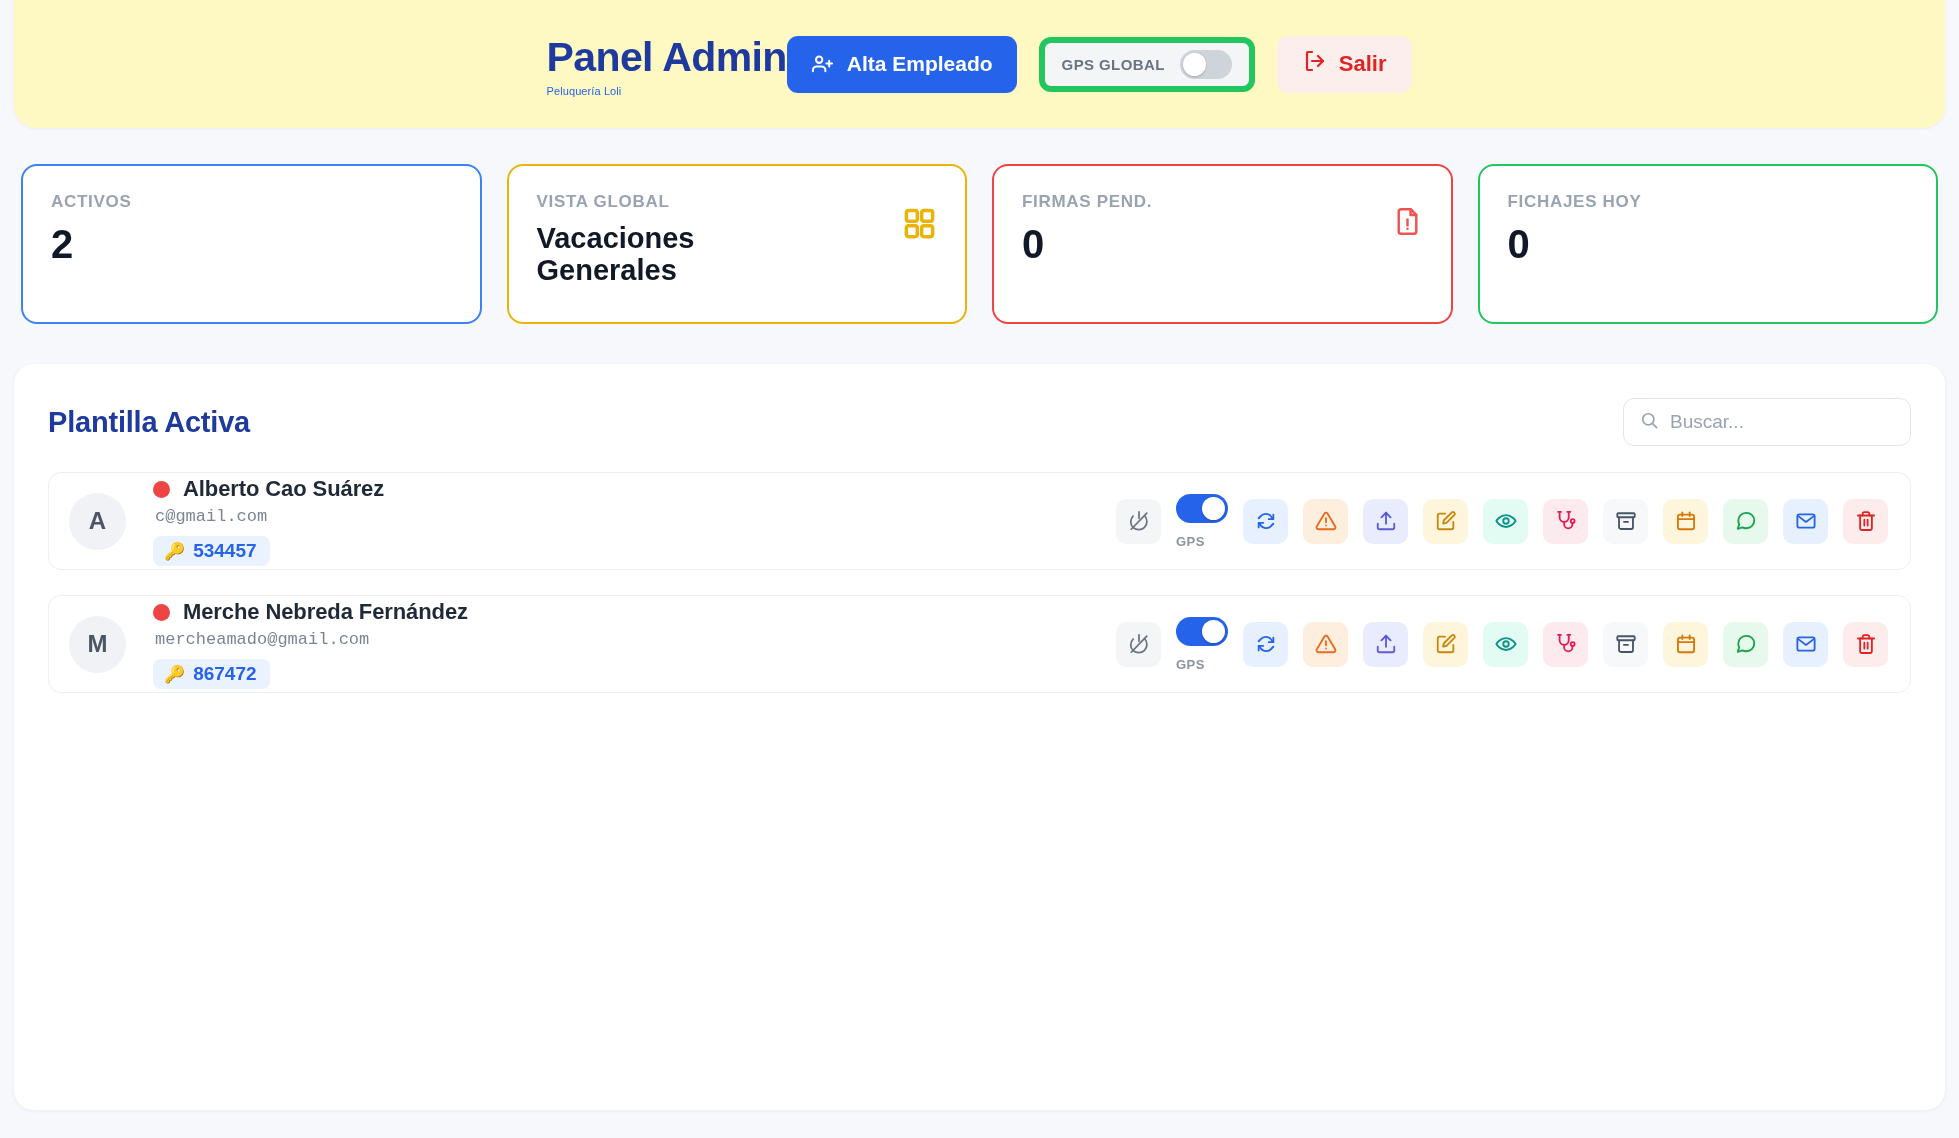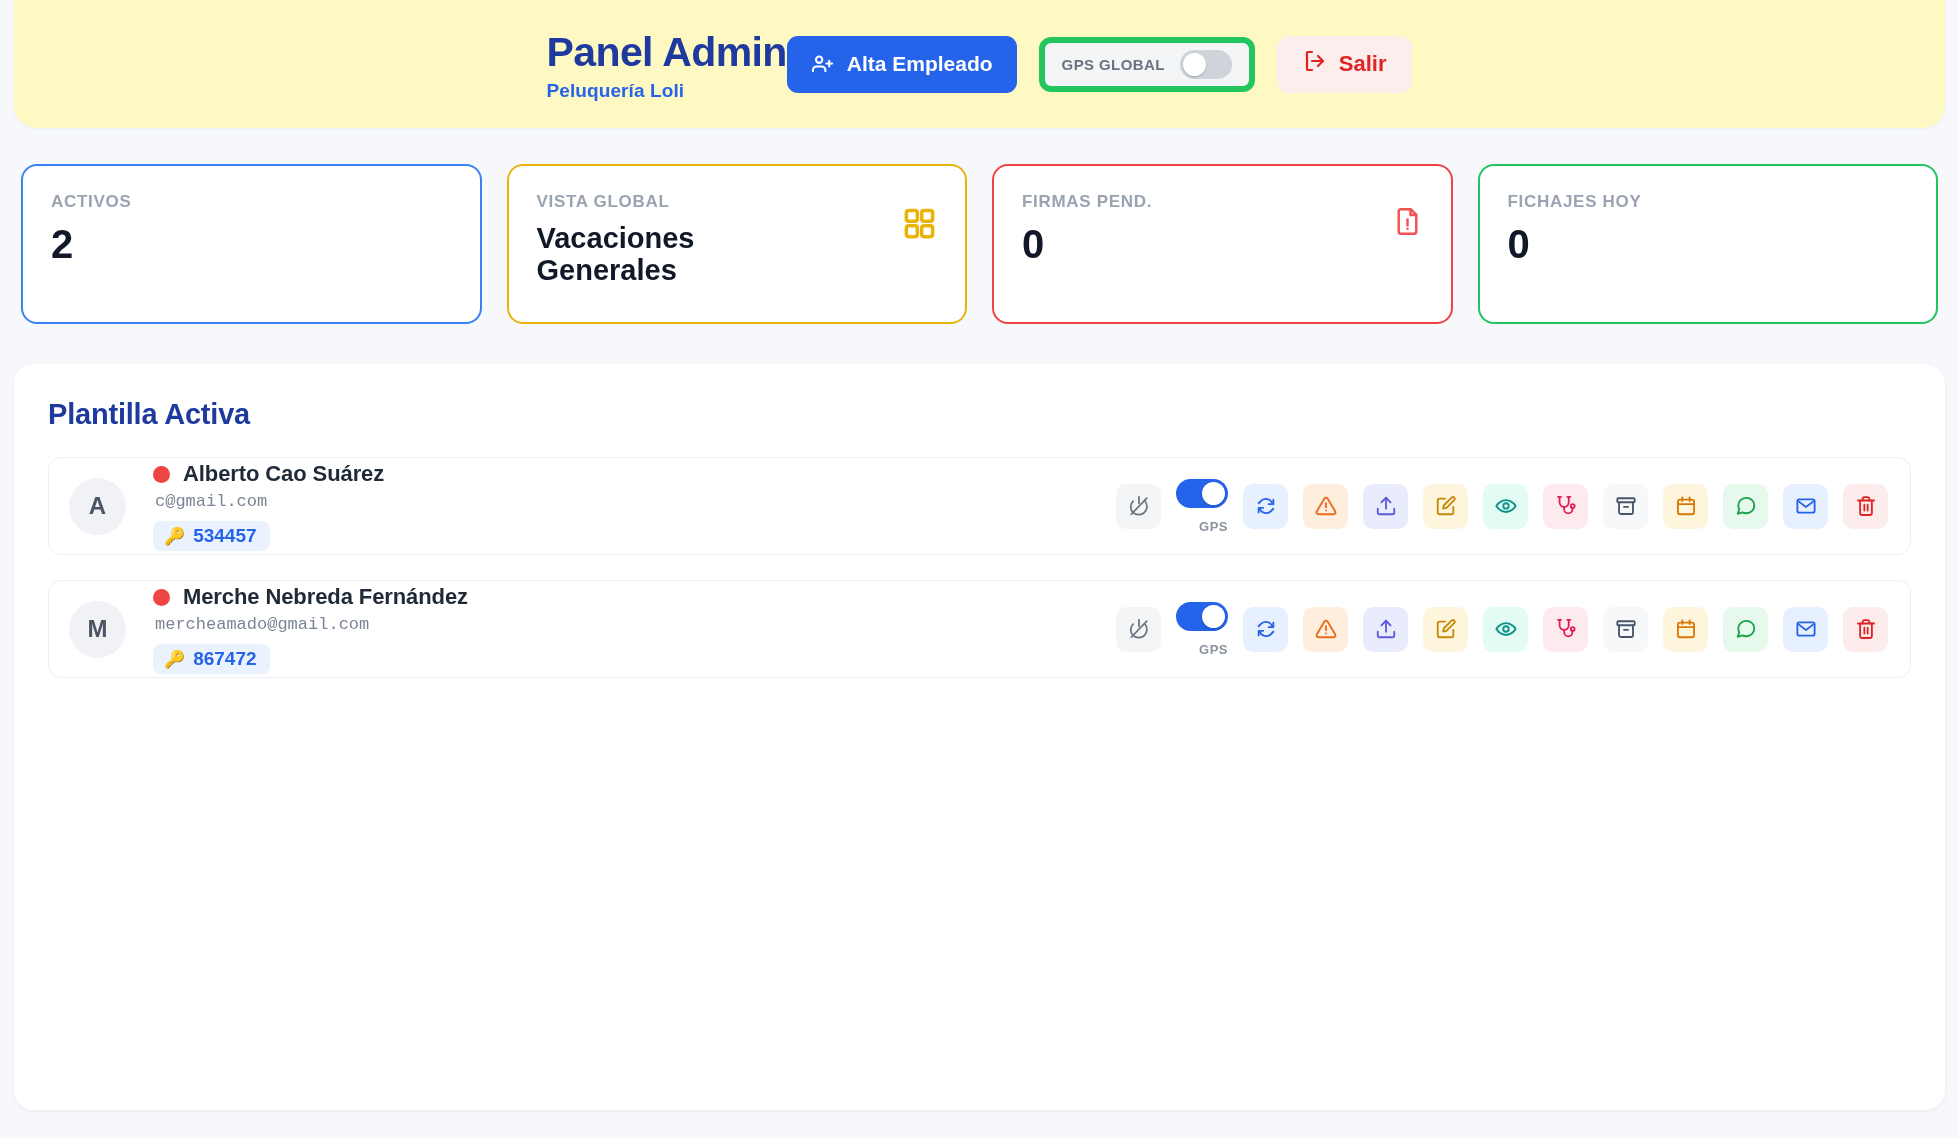--- a/index.html
+++ b/index.html
@@ -26,22 +26,22 @@
   }
   .header-left { display: flex; flex-direction: column; gap: 7px; padding-top: 6px; }
   .app-title {
     font-size: 41px;
     font-weight: 800;
     color: #1e3a9e;
     letter-spacing: -0.6px;
     line-height: 1;
   }
   .app-subtitle {
-    font-size: 19px;
-    font-weight: 700;
+    font-size: 11px;
+    font-weight: 400;
     color: #2563eb;
     letter-spacing: .1px;
   }
   .header-right { display: flex; align-items: center; gap: 22px; }
 
   .btn-primary {
     background: #2563eb;
     color: #fff;
     border: none;
     border-radius: 11px;
@@ -276,21 +276,21 @@
   .act.bg-pink    { background: #fdeaee; }
   .act.bg-slate   { background: #f7f8fa; }
   .act.bg-yellow  { background: #fdf6dc; }
   .act.bg-green   { background: #e6f9ec; }
   .act.bg-mail    { background: #e7f0ff; }
   .act.bg-red     { background: #fdecec; }
 
   .gps-cell {
     display: flex;
     flex-direction: column;
-    align-items: flex-end;
+    align-items: flex-start;
     gap: 11px;
     flex: none;
     cursor: pointer;
   }
   .switch-on {
     width: 52px; height: 29px;
     background: #2563eb;
     border-radius: 15px;
     position: relative;
   }
@@ -396,20 +396,29 @@
       <div class="stat-value">0</div>
     </div>
   </div>
 
 </div>
 
 <div class="panel">
 
   <div class="panel-head">
     <div class="panel-title">Plantilla Activa</div>
+    <div class="search-box">
+      <span>
+        <svg width="19" height="19" viewBox="0 0 24 24" fill="none" stroke="#9aa3b2" stroke-width="2.1" stroke-linecap="round" stroke-linejoin="round">
+          <circle cx="10.5" cy="10.5" r="7"></circle>
+          <line x1="21" y1="21" x2="15.6" y2="15.6"></line>
+        </svg>
+      </span>
+      <input type="text" placeholder="Buscar..." style="">
+    </div>
   </div>
 
   <div class="emp-list">
 
     <div class="emp-row">
       <div class="avatar">A</div>
       <div class="emp-info">
         <div class="emp-name-row">
           <span class="status-dot"></span>
           <span class="emp-name">Alberto Cao Suárez</span>

